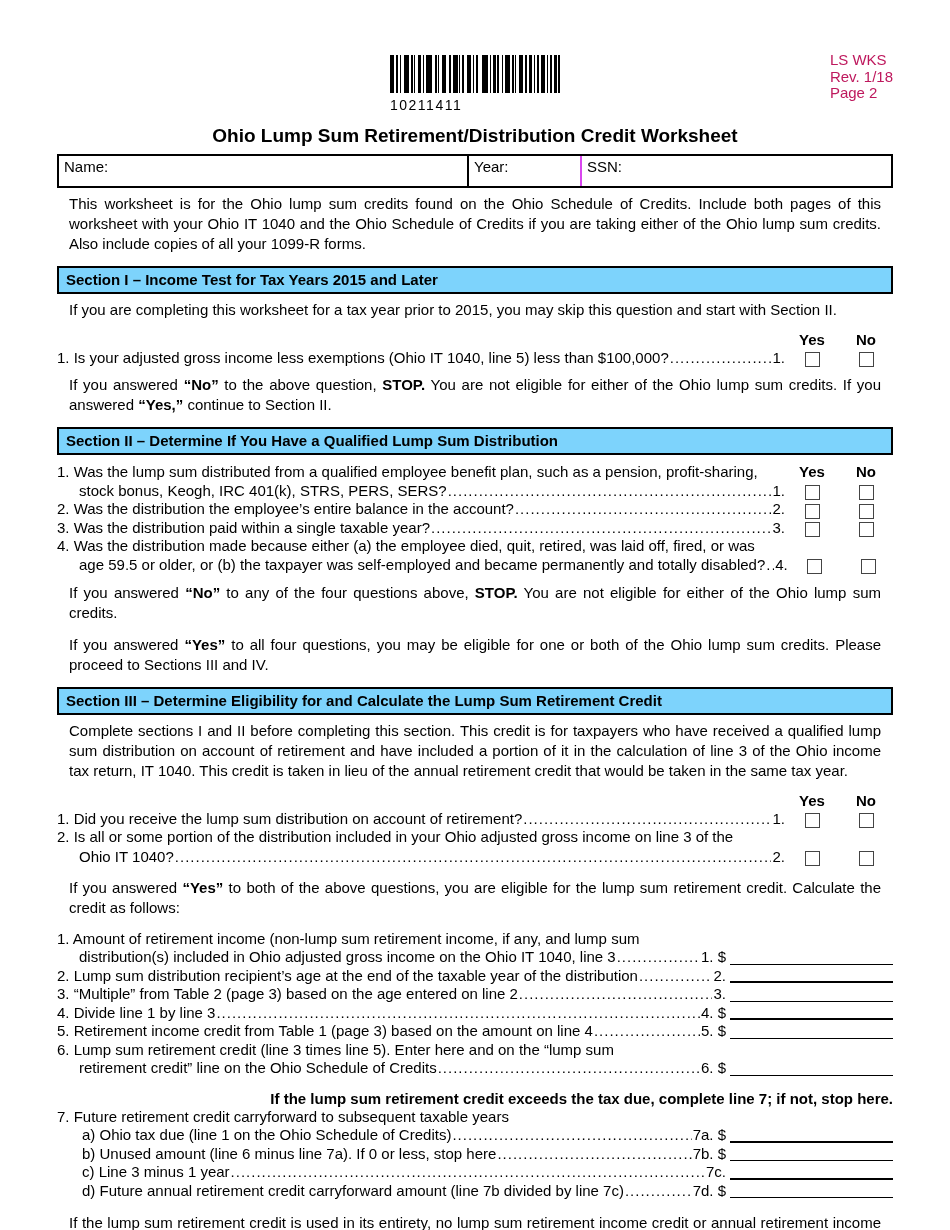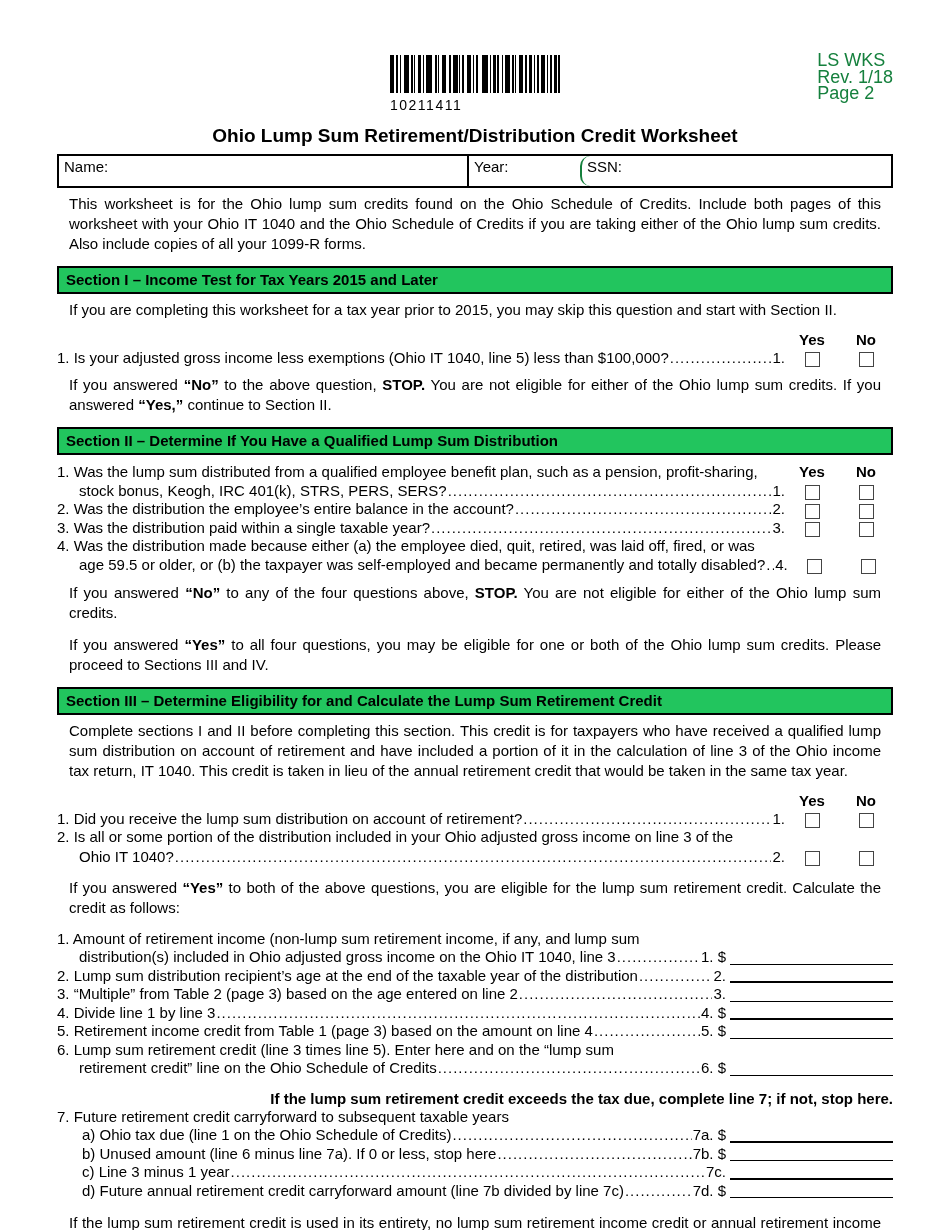--- a/index.html
+++ b/index.html
@@ -4,36 +4,36 @@
 <style>
   * { box-sizing: border-box; }
   html,body { margin:0; padding:0; background:#ffffff; }
   .page {
     width:950px; height:1230px; margin:0 auto; position:relative;
     padding:0 57px; background:#ffffff; color:#000;
     font-family:"Liberation Sans", sans-serif; font-size:15px; overflow:hidden;
   }
   
   .header { position:relative; height:124px; }
-  .meta { position:absolute; right:0; top:52px; font-size:18px; line-height:16.5px; color:#15803d; }
+  .meta { position:absolute; right:0; top:52px; font-size:15px; line-height:16.5px; color:#be185d; }
   .barcode-wrap { position:absolute; left:50%; top:55px; transform:translateX(-50%); text-align:left; }
   .barcode-num { font-size:14px; letter-spacing:1.5px; margin-top:1px; }
   .title { text-align:center; font-weight:bold; font-size:19px; line-height:24px; margin:0 0 6px; }
   
   .idtable { display:flex; border:2px solid #000; height:34px; align-items:stretch; }
   .idcell { padding:2px 5px 0; }
   .idcell.name { flex:0 0 408px; }
   .idcell.year { flex:0 0 113px; border-left:2px solid #000; }
-  .idcell.ssn  { flex:1; border-left:2px solid #15803d;border-radius:10px; }
+  .idcell.ssn  { flex:1; border-left:2px solid #d946ef; }
   
   .para { text-align:justify; line-height:20px; margin:12px; }
   .para.mt6 { margin-top:6px; } .para.mt8 { margin-top:8px; }
   .para.mt9 { margin-top:9px; } .para.mt12 { margin-top:12px; } .para.mt13 { margin-top:13px; }
   .secbar {
-    border:2px solid #000; background:#22c55e; font-weight:bold;
+    border:2px solid #000; background:#7dd3fc; font-weight:bold;
     padding:2px 0 3px 7px; line-height:19px; margin-top:7px;
   }
   .secbar.first { margin-top:5px; }
   
   .row { display:flex; align-items:flex-end; line-height:18.5px; }
   .row.lh19 { line-height:19px; }
   .rtext { flex:0 0 auto; white-space:nowrap; }
   .line1 { line-height:18.5px; white-space:nowrap; }
   .indent { padding-left:22px; }
   .indent2 { padding-left:25px; }

